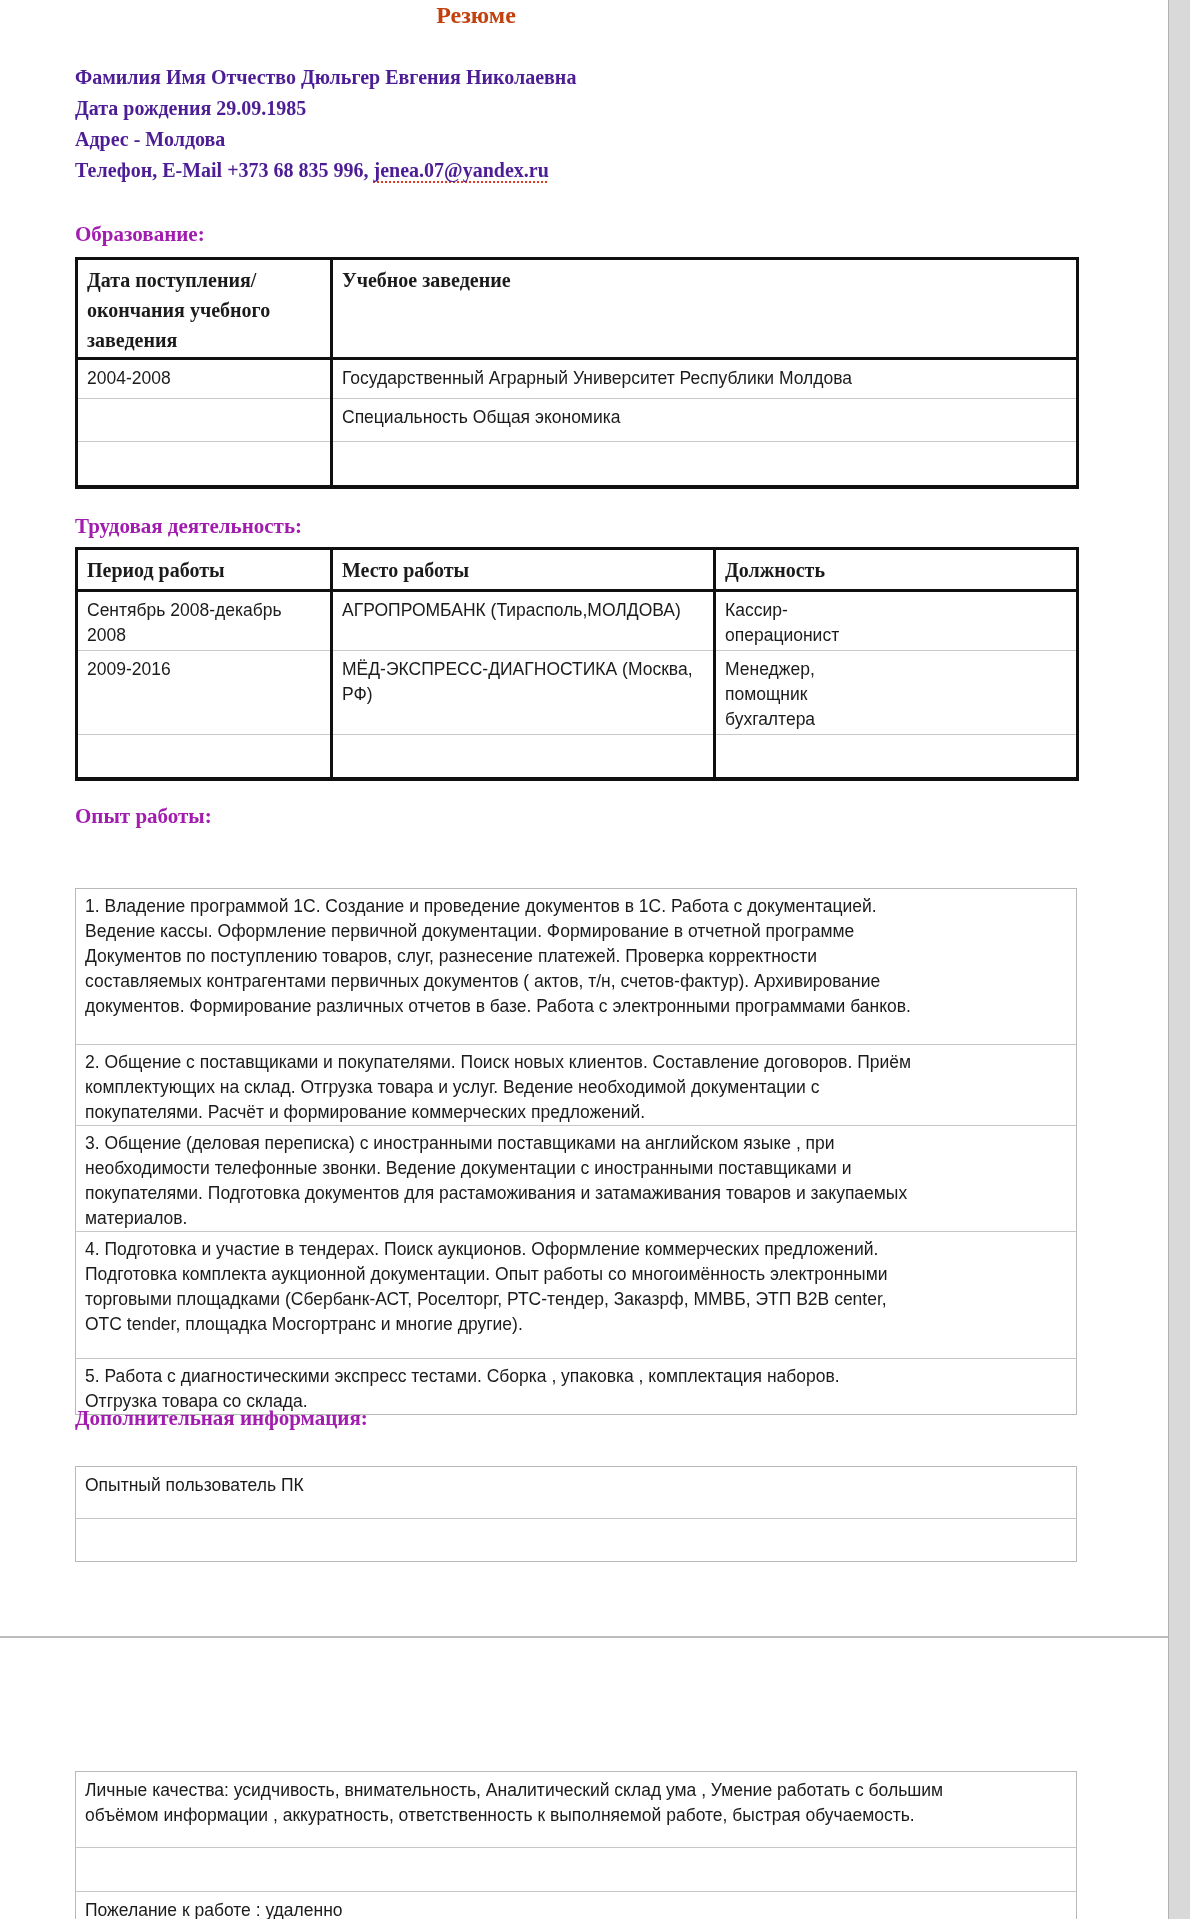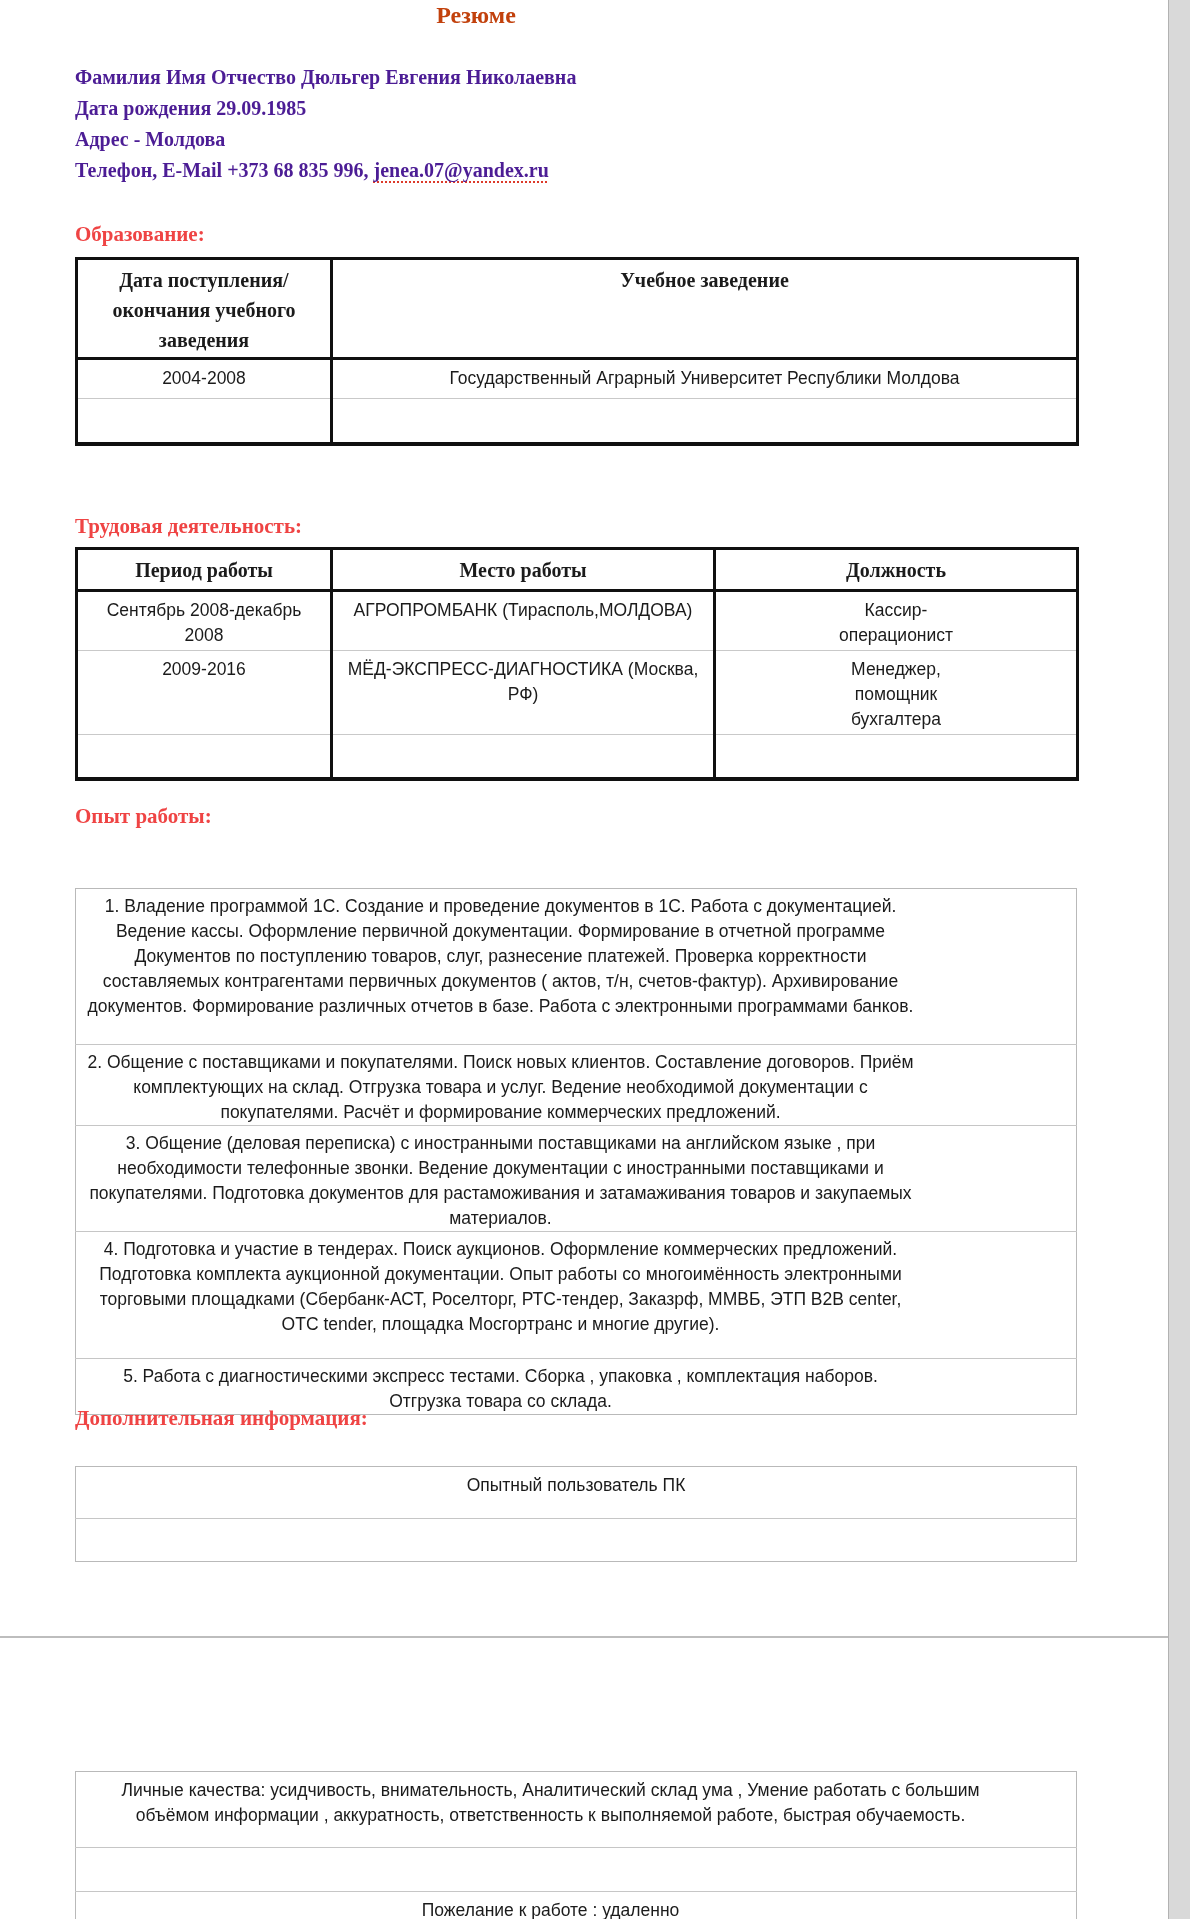--- a/index.html
+++ b/index.html
@@ -22,38 +22,38 @@
     position:absolute;left:0;top:2px;width:952px;text-align:center;
     font-family:"Liberation Serif",serif;font-weight:bold;font-size:24px;color:#c2410c;
   }
   .personal{
     position:absolute;left:75px;top:62px;
     font-family:"Liberation Serif",serif;font-weight:bold;font-size:20px;
     line-height:31px;color:#4c1d95;
   }
   .sec{
     position:absolute;left:75px;
-    font-family:"Liberation Serif",serif;font-weight:bold;font-size:21px;color:#ef4444;
+    font-family:"Liberation Serif",serif;font-weight:bold;font-size:21px;color:#a21caf;
   }
   .email{
     text-decoration-line:underline;
     text-decoration-style:dotted;
     text-decoration-color:#dd3a2a;
     text-decoration-thickness:2px;
     text-underline-offset:4px;
   }
   
   table.tbl{
     position:absolute;left:75px;width:1001px;
     border-collapse:collapse;table-layout:fixed;
     font-family:"Liberation Sans","DejaVu Sans",sans-serif;
     font-size:17.5px;color:#1b1b1b;
   }
   .tbl td,.tbl th{
-    vertical-align:top;text-align:center;
+    vertical-align:top;text-align:left;
     padding:6px 9px 2px 9px;line-height:25px;
     box-sizing:border-box;overflow:hidden;
   }
   .pre{white-space:pre-line;}
   
   table.dark{border:3px solid #101010;border-bottom-width:4px;}
   .dark th,.dark td{border-left:3px solid #101010;border-top:1px solid #c9c9c9;}
   .dark tr.hdr th{
     border-top:none;
     font-family:"Liberation Serif",serif;font-weight:bold;font-size:20px;line-height:30px;
@@ -93,20 +93,24 @@
       <tr class="hdr" style="height:92px">
     <th class="pre">Дата поступления/
 окончания учебного
 заведения</th>
     <th>Учебное заведение</th>
   </tr>
   <tr class="first" style="height:40px">
     <td>2004-2008</td>
     <td>Государственный Аграрный Университет Республики Молдова</td>
   </tr>
+  <tr style="height:43px">
+    <td></td>
+    <td>Специальность Общая экономика</td>
+  </tr>
   <tr style="height:45px">
     <td></td>
     <td></td>
   </tr>
 </tbody>
   </table>
 
 <div class="sec" style="top:514px">Трудовая деятельность:</div>
 <table class="tbl dark" style="top:547px">
   <colgroup>

